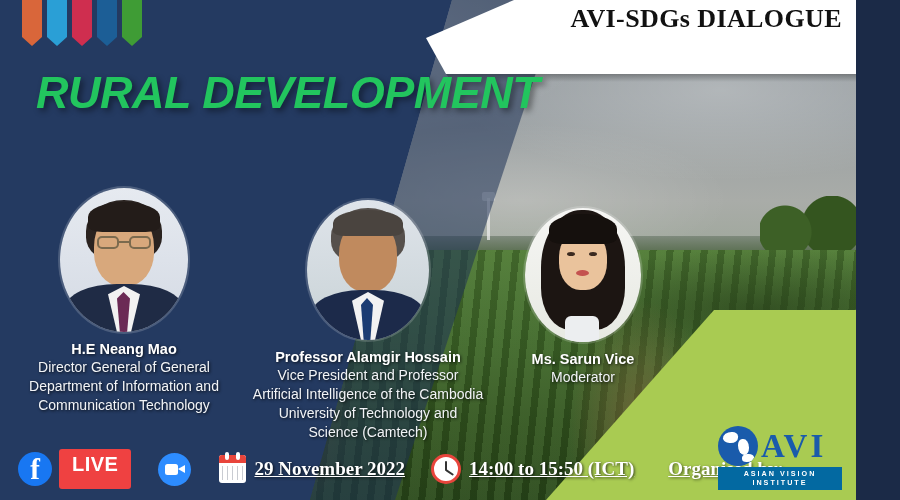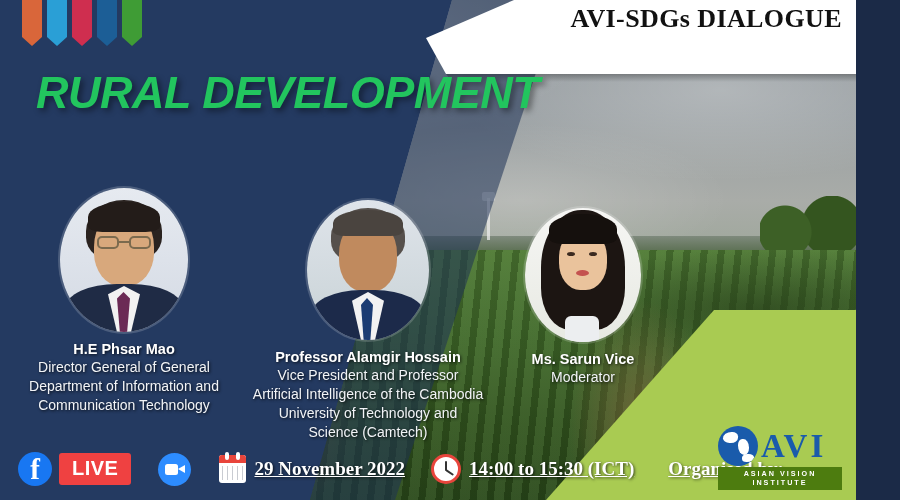--- a/index.html
+++ b/index.html
@@ -156,21 +156,21 @@
     width:34px;height:34px;border-radius:50%;background:#1877f2;
     margin-left:18px;position:relative;flex:none;
   }
   .fb-circle .f{
     position:absolute;left:0;top:-1px;width:34px;height:36px;color:#fff;
     font-family:"Liberation Serif", serif;font-weight:700;font-size:29px;
     text-align:center;line-height:36px;
   }
   .live-badge{
     background:#ef4141;color:#fff;font-weight:700;font-size:20px;
-    letter-spacing:.5px;padding:4px 13px 5px;border-radius:3px;margin-left:7px;flex:none;
+    letter-spacing:.5px;padding:4px 13px 13px;border-radius:3px;margin-left:7px;flex:none;
   }
   .zoom-wrap{display:flex;align-items:center;margin-left:27px;flex:none;}
   .zoom-circle{
     width:33px;height:33px;border-radius:50%;background:#2d8cff;position:relative;
   }
   .zoom-cam{
     position:absolute;left:7px;top:11px;width:13px;height:11px;background:#fff;border-radius:2.5px;
   }
   .zoom-cam:after{
     content:"";position:absolute;left:13px;top:1px;width:0;height:0;
@@ -222,21 +222,21 @@
   }
   .globe .c1,.globe .c2,.globe .c3{position:absolute;background:#ffffff;}
   .globe .c1{left:5px;top:6px;width:15px;height:11px;border-radius:60% 40% 50% 45%;}
   .globe .c2{left:20px;top:13px;width:11px;height:16px;border-radius:40% 55% 45% 60%;}
   .globe .c3{left:24px;top:28px;width:12px;height:8px;border-radius:50% 45% 60% 40%;}
   .avi-word{
     font-family:"Liberation Serif", serif;font-weight:700;font-size:33px;
     color:#1a5bab;letter-spacing:3px;margin-left:3px;line-height:34px;
   }
   .avi-band{
-    background:#4d7c0f;color:#fff;font-size:7.2px;font-weight:700;
+    background:#0369a1;color:#fff;font-size:7.2px;font-weight:700;
     letter-spacing:2px;text-align:center;padding:2.5px 0 3px;margin-top:1px;
   }
 </style>
 </head>
 <body>
 
 <div class="poster">
 
   <div class="bg-sky"></div>
   <div class="bg-horizon"></div>
@@ -274,21 +274,21 @@
           <div class="head" style="left:34px;top:22px;width:60px;height:76px;background:#d8a87c;"></div>
           <div class="hair" style="left:28px;top:14px;width:72px;height:30px;background:#231c19;border-radius:50% 50% 20% 20%;"></div>
           <div style="position:absolute;left:37px;top:48px;width:22px;height:13px;border:2px solid #7b6a4e;border-radius:5px;"></div>
           <div style="position:absolute;left:69px;top:48px;width:22px;height:13px;border:2px solid #7b6a4e;border-radius:5px;"></div>
           <div style="position:absolute;left:59px;top:53px;width:10px;height:2px;background:#7b6a4e;"></div>
           <div class="torso" style="left:6px;top:96px;width:116px;height:52px;background:#1f2b45;"></div>
           <div class="shirt" style="left:48px;top:98px;width:32px;height:46px;clip-path:polygon(50% 0,100% 18%,72% 100%,28% 100%,0 18%);"></div>
           <div class="tie" style="left:57px;top:104px;width:13px;height:40px;background:#6b2a55;clip-path:polygon(50% 0,100% 16%,78% 100%,22% 100%,0 16%);"></div>
         </div>
       </div>
-      <div class="sp-name">H.E Phsar Mao</div>
+      <div class="sp-name">H.E Neang Mao</div>
       <div class="sp-role">Director General of General Department of Information and Communication Technology</div>
     </div>
 
     <div class="sp sp-2">
       <div class="photo">
         <div class="face" style="background:linear-gradient(#dfe4ea,#c8d2d6);">
           <div class="hair" style="left:24px;top:8px;width:74px;height:56px;background:#56504c;"></div>
           <div class="head" style="left:32px;top:18px;width:58px;height:74px;background:#c08a5e;"></div>
           <div class="hair" style="left:26px;top:10px;width:70px;height:26px;background:#4a443f;border-radius:50% 50% 18% 18%;"></div>
           <div class="torso" style="left:4px;top:90px;width:114px;height:56px;background:#1c2a4a;"></div>
@@ -336,21 +336,21 @@
       <div class="cal-peg" style="left:6px;"></div>
       <div class="cal-peg" style="right:6px;"></div>
       <div class="cal-grid"></div>
     </div>
     <div class="footer-text">29 November 2022</div>
 
     <div class="clock-icon">
       <div class="h1"></div>
       <div class="h2"></div>
     </div>
-    <div class="footer-text">14:00 to 15:30 (ICT)</div>
+    <div class="footer-text">14:00 to 15:50 (ICT)</div>
 
     <div class="org-text">Organised by:</div>
   </div>
 
   <div class="avi-logo">
     <div class="avi-top">
       <div class="globe">
         <div class="c1"></div>
         <div class="c2"></div>
         <div class="c3"></div>

